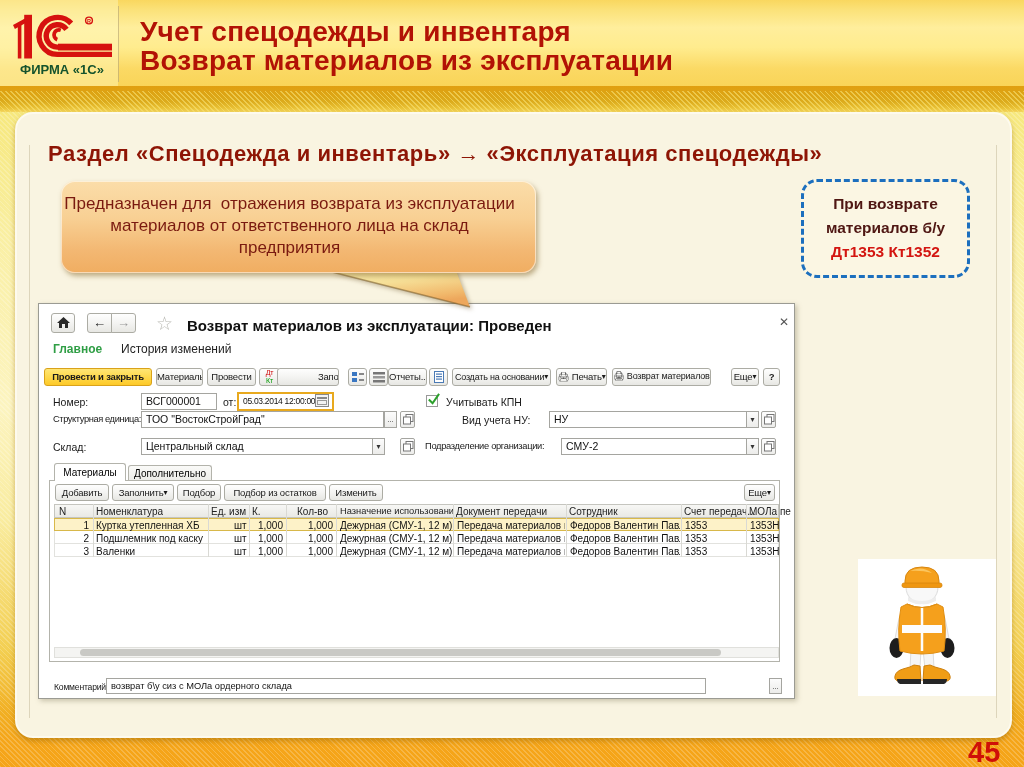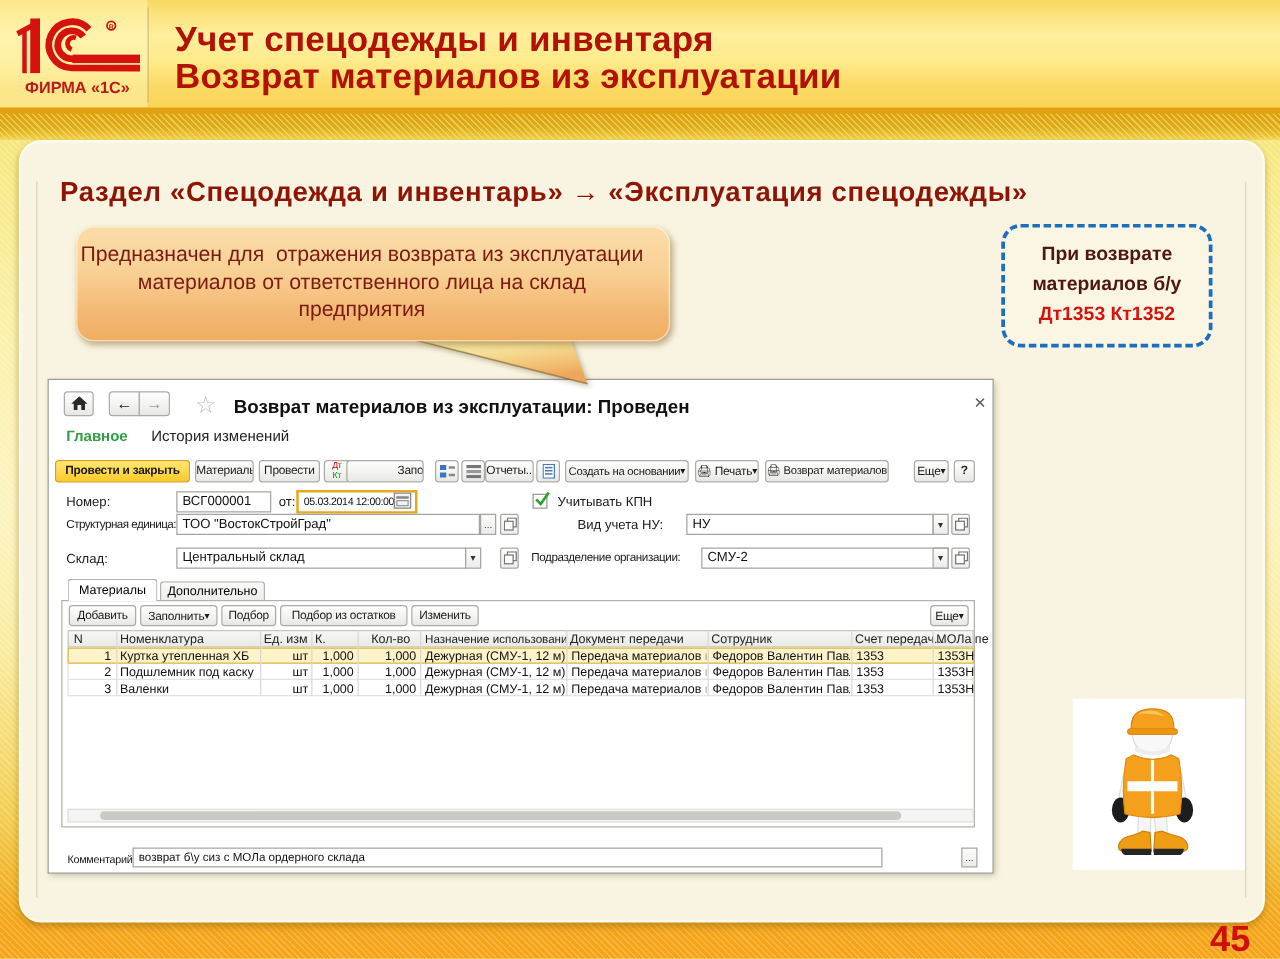--- a/index.html
+++ b/index.html
@@ -19,21 +19,21 @@
 #mainbg { left:0; top:112px; width:1024px; height:655px;
   background:linear-gradient(180deg,#f6e87e 0,#faf0a8 22%,#fcf4c0 45%,#f9ecA0 62%,#f3cf52 82%,#f1ae22 92%,#f5a519 96%,#f5a418 100%); }
 #mainbg .hatch { position:absolute; inset:0;
   background:repeating-linear-gradient(45deg, rgba(255,255,255,.20) 0 1.2px, rgba(0,0,0,0) 1.2px 3.6px); }
 
 #vline { left:118px; top:6px; width:1px; height:76px; background:#b9a878; opacity:.65; }
 #htitle { left:140px; top:17px; font-size:28px; font-weight:bold; color:#b21205; line-height:29px; letter-spacing:.2px; }
 
 
 #logo { left:5px; top:8px; width:110px; height:80px; }
-#firma { left:12px; top:62px; width:100px; text-align:center; font-size:13px; font-weight:bold; color:#b91c1c; letter-spacing:0; white-space:nowrap; }
+#firma { left:12px; top:62px; width:100px; text-align:center; font-size:13px; font-weight:bold; color:#14532d; letter-spacing:0; white-space:nowrap; }
 
 
 #panel { left:15px; top:112px; width:997px; height:626px; background:#f9f4e1;
   border-radius:18px; border:2px solid #fdfaee; box-shadow:0 3px 5px rgba(160,110,10,.5); }
 .innerline { top:145px; width:1px; height:573px; background:#ddd5bb; }
 #heading { left:48px; top:143px; font-size:22px; font-weight:bold; color:#8e1505; letter-spacing:.55px; line-height:22px; }
 
 
 #bubble { z-index:6; left:61px; top:181px; width:475px; height:92px; border-radius:14px;
   background:linear-gradient(180deg,#fbdda9 0,#f8d094 40%,#f3b873 75%,#f0ad61 100%);

